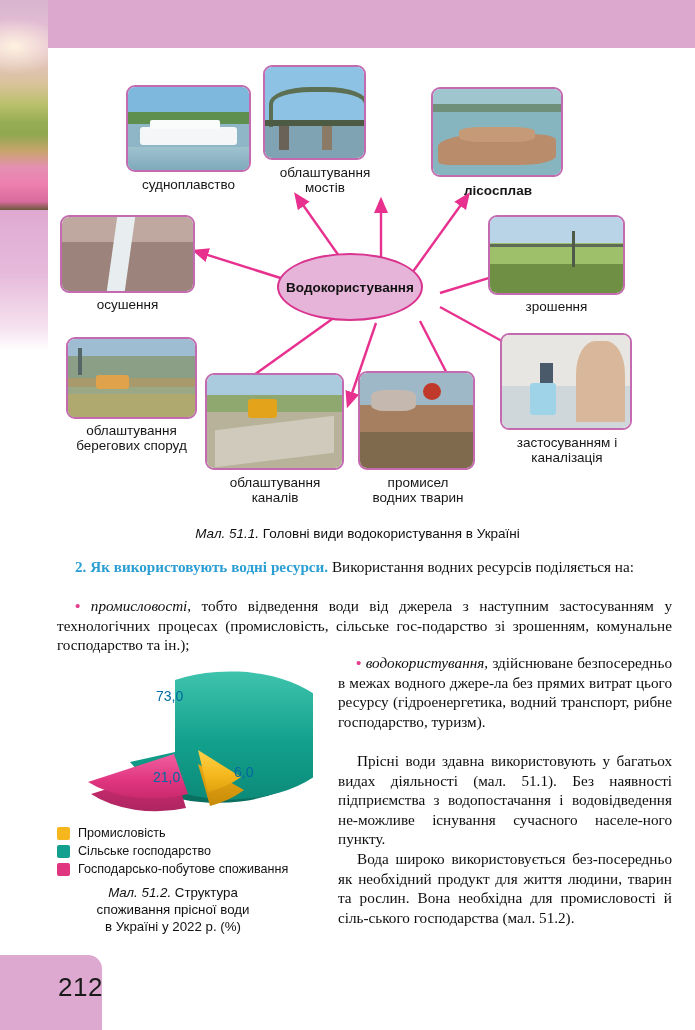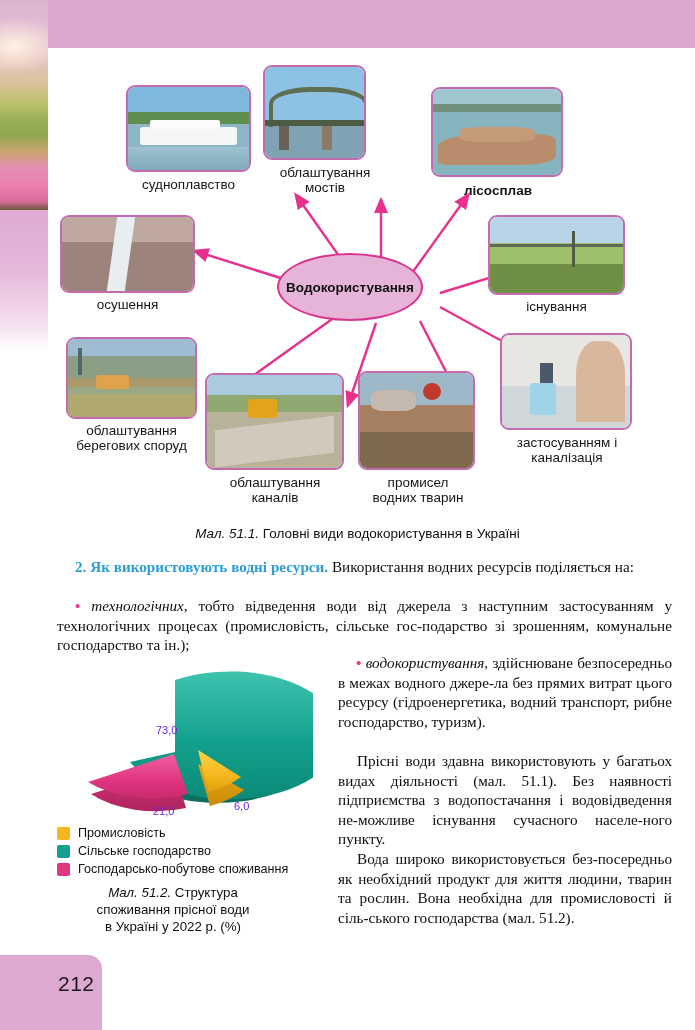--- a/index.html
+++ b/index.html
@@ -27,21 +27,21 @@
   .deco-left-bar{
     position:absolute;left:0;top:210px;width:48px;height:140px;
     background:linear-gradient(to bottom,#dfa9d2 0%,#e6badb 45%,#f6e3f0 85%,#ffffff 100%);
   }
   .page-number-plate{
     position:absolute;left:0;top:955px;width:102px;height:75px;
     background:#dda9d0;border-radius:0 14px 0 0;
   }
   .page-number{
     position:absolute;left:58px;top:972px;
-    font-size:21px;color:#1a1a1a;letter-spacing:.5px;text-align:center;
+    font-size:26px;color:#1a1a1a;letter-spacing:.5px;text-align:center;
   }
 
   
   .diagram{position:absolute;left:48px;top:55px;width:647px;height:470px;}
   .diagram svg.arrows{position:absolute;left:0;top:0;width:647px;height:470px;}
   .photo{
     position:absolute;border:2px solid #c36ab0;border-radius:9px;
     overflow:hidden;box-sizing:border-box;
   }
   .photo .inner{width:100%;height:100%;}
@@ -70,21 +70,21 @@
   }
   .sec-head{color:#2b9fd4;font-weight:bold;}
   .ital{font-style:italic;}
   .bullet{color:#e23c8b;font-weight:bold;}
 
   
   .pie-wrap{position:absolute;left:38px;top:666px;width:275px;height:175px;}
   .pie-wrap svg{position:absolute;left:0;top:0;}
   .pie-val{
     position:absolute;font-family:"Liberation Sans", sans-serif;
-    font-size:11px;color:#6d28d9;margin-top:36px;
+    font-size:14px;color:#0369a1;
   }
   .legend{position:absolute;left:57px;top:824px;width:262px;}
   .legend-row{display:flex;align-items:center;height:18px;}
   .legend-swatch{width:13px;height:13px;border-radius:2px;margin-right:8px;flex:0 0 auto;}
   .legend-text{font-size:12.6px;color:#121212;}
   .pie-caption{
     position:absolute;left:28px;top:884px;width:290px;text-align:center;
     font-size:13.3px;line-height:17px;color:#111;
   }
   .pie-caption i{font-style:italic;text-align:right;}
@@ -201,42 +201,42 @@
 
     <div class="hub" style="left:229px;top:198px;width:146px;height:68px;">
       <span>Водокористування</span>
     </div>
 
     <div class="lbl" style="left:73px;top:122px;width:135px;">судноплавство</div>
     <div class="lbl" style="left:222px;top:110px;width:110px;">облаштування
 мостів</div>
     <div class="lbl" style="left:392px;top:128px;width:116px;font-weight:bold;">лісосплав</div>
     <div class="lbl" style="left:12px;top:242px;width:135px;">осушення</div>
-    <div class="lbl" style="left:440px;top:244px;width:137px;">існування</div>
+    <div class="lbl" style="left:440px;top:244px;width:137px;">зрошення</div>
     <div class="lbl" style="left:6px;top:368px;width:155px;">облаштування
 берегових споруд</div>
     <div class="lbl" style="left:152px;top:420px;width:150px;">облаштування
 каналів</div>
     <div class="lbl" style="left:300px;top:420px;width:140px;">промисел
 водних тварин</div>
     <div class="lbl" style="left:444px;top:380px;width:150px;">застосуванням і
 каналізація</div>
   </div>
 
   <div class="fig-caption" style="left:10px;top:526px;">
     <i>Мал. 51.1.</i><span> Головні види водокористування в Україні</span>
   </div>
 
   <div class="col-text" style="left:57px;top:557px;width:615px;">
     <span style="margin-left:18px;"></span><span class="sec-head">2. Як використовують водні ресурси.</span><span> Використання водних ресурсів поділяється на:</span>
   </div>
 
   <div class="col-text" style="left:57px;top:596px;width:615px;">
     <span style="margin-left:18px;"></span><span class="bullet">•</span>
-    <span class="ital">технологічних</span><span>, тобто відведення води від джерела з наступним застосуванням у технологічних процесах (промисловість, сільське гос-подарство зі зрошенням, комунальне господарство та ін.);</span>
+    <span class="ital">промисловості</span><span>, тобто відведення води від джерела з наступним застосуванням у технологічних процесах (промисловість, сільське гос-подарство зі зрошенням, комунальне господарство та ін.);</span>
   </div>
 
   <div class="col-text" style="left:338px;top:653px;width:334px;">
     <span style="margin-left:18px;"></span><span class="bullet">•</span>
     <span class="ital">водокористування,</span><span>  здійснюване безпосередньо в межах водного джере-ла без прямих витрат цього ресурсу (гідроенергетика, водний транспорт, рибне господарство, туризм).</span>
   </div>
 
   <div class="col-text" style="left:338px;top:751px;width:334px;text-indent:19px;">Прісні води здавна використовують у багатьох видах діяльності (мал. 51.1). Без наявності підприємства з водопостачання і водовідведення не-можливе існування сучасного населе-ного пункту.</div>
 
   <div class="col-text" style="left:338px;top:849px;width:334px;text-indent:19px;">Вода широко використовується без-посередньо як необхідний продукт для життя людини, тварин та рослин. Вона необхідна для промисловості й сіль-ського господарства (мал. 51.2).</div>

